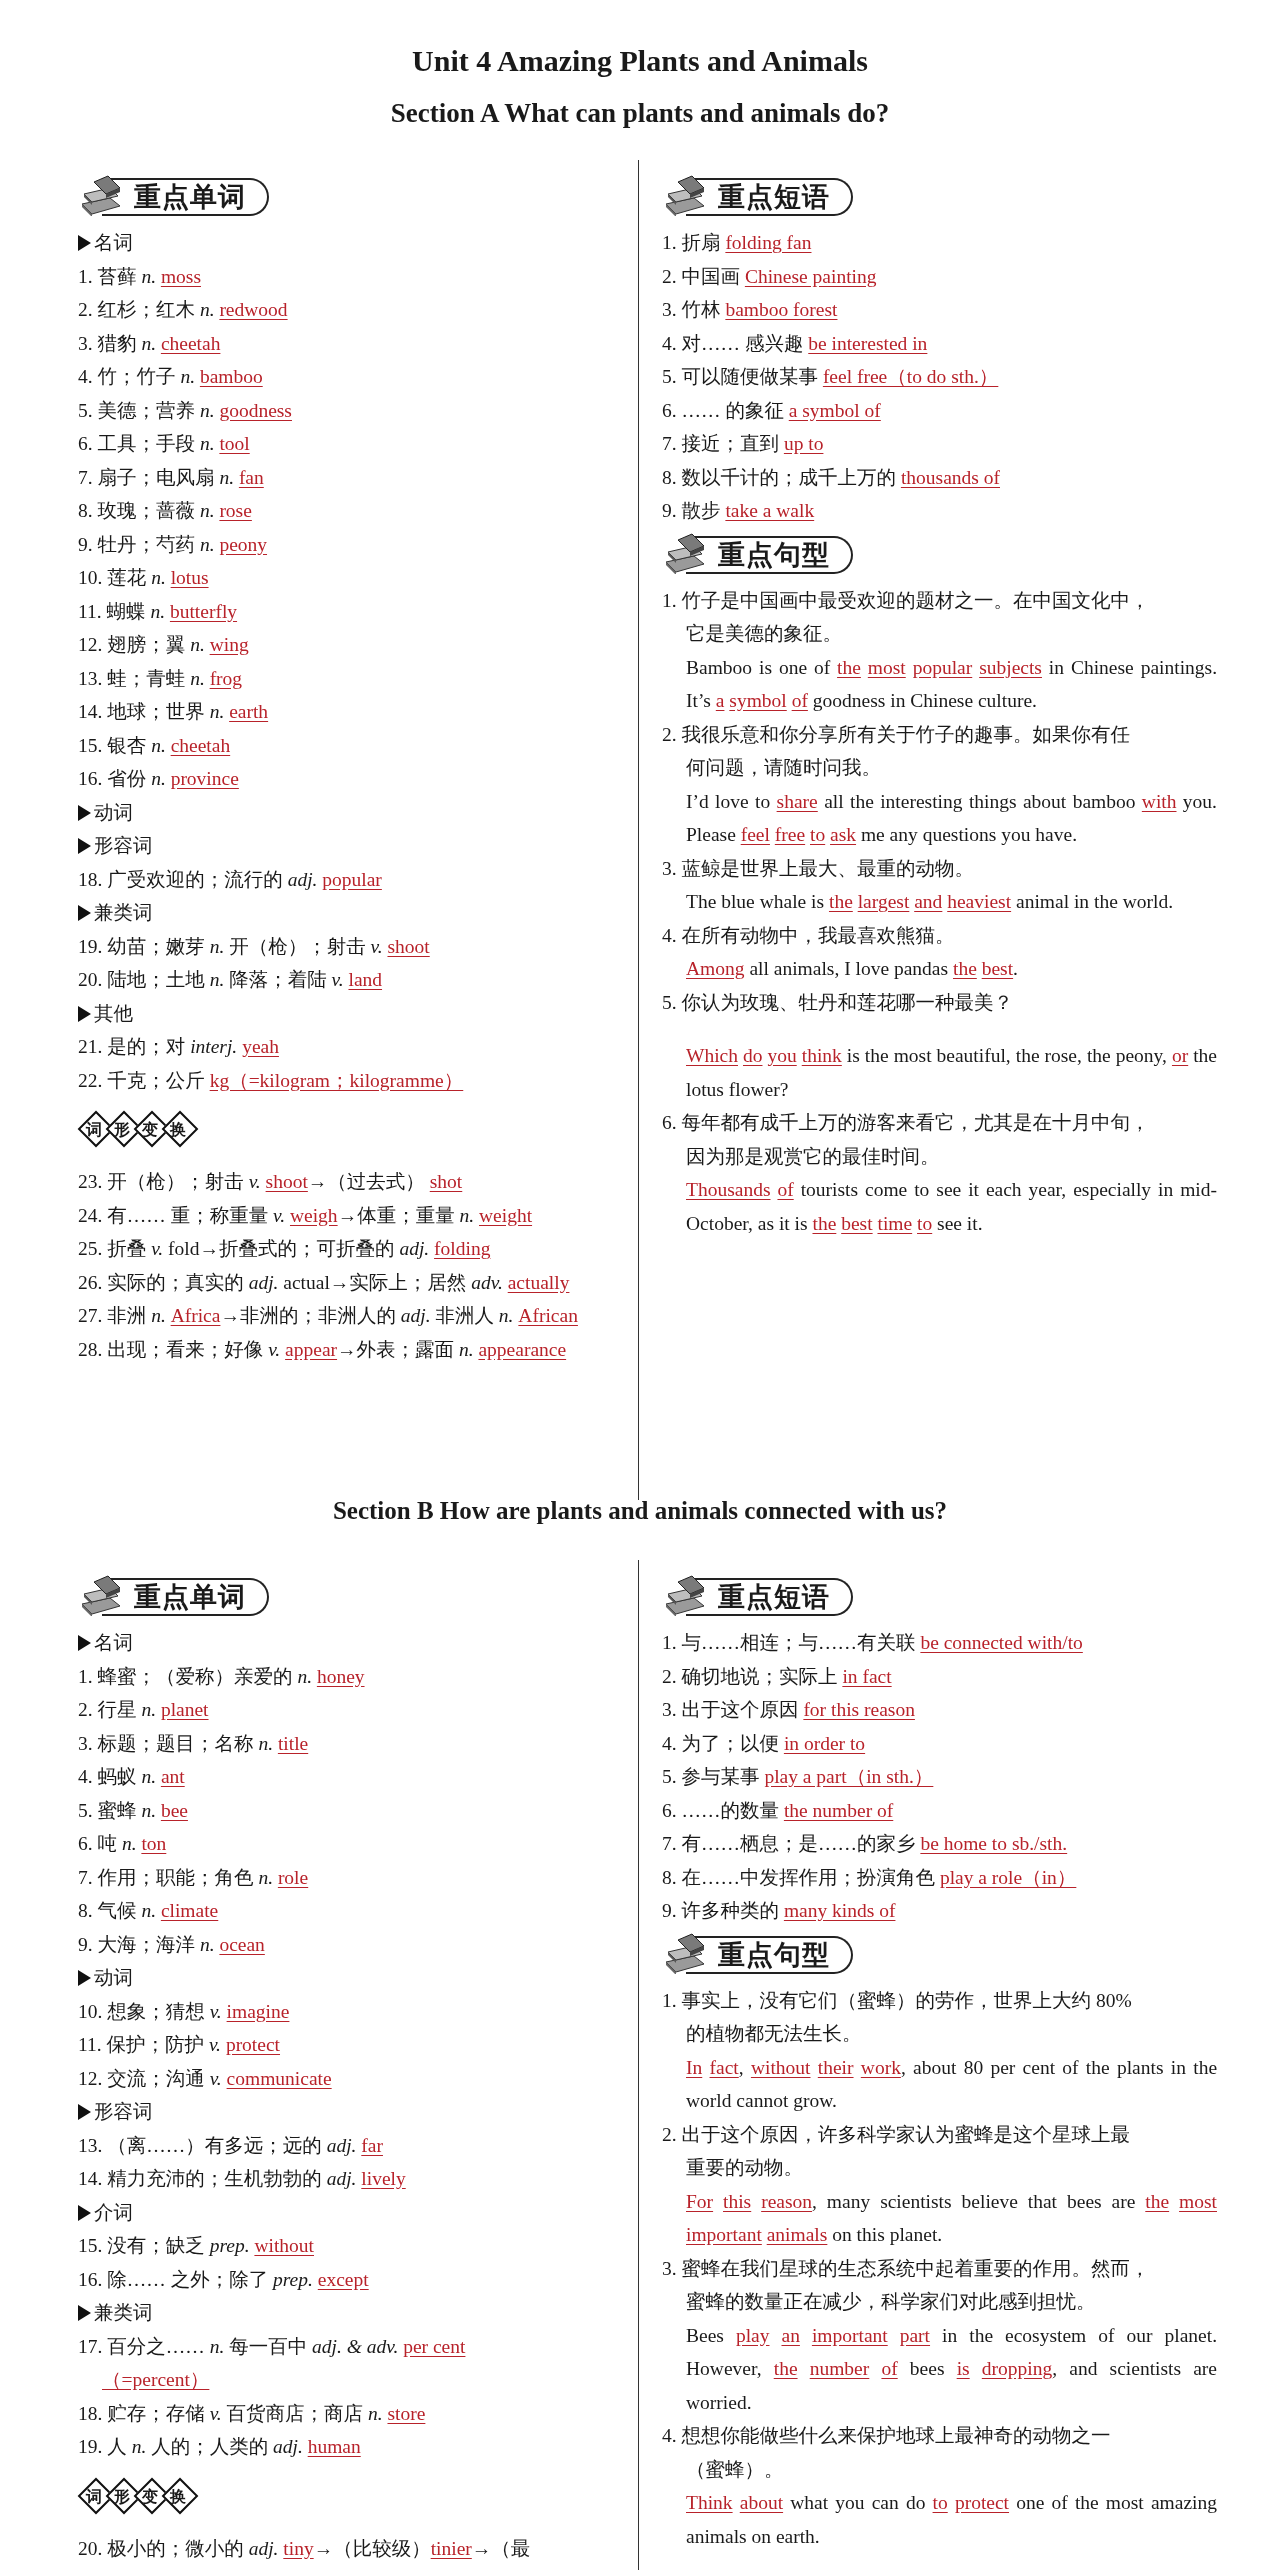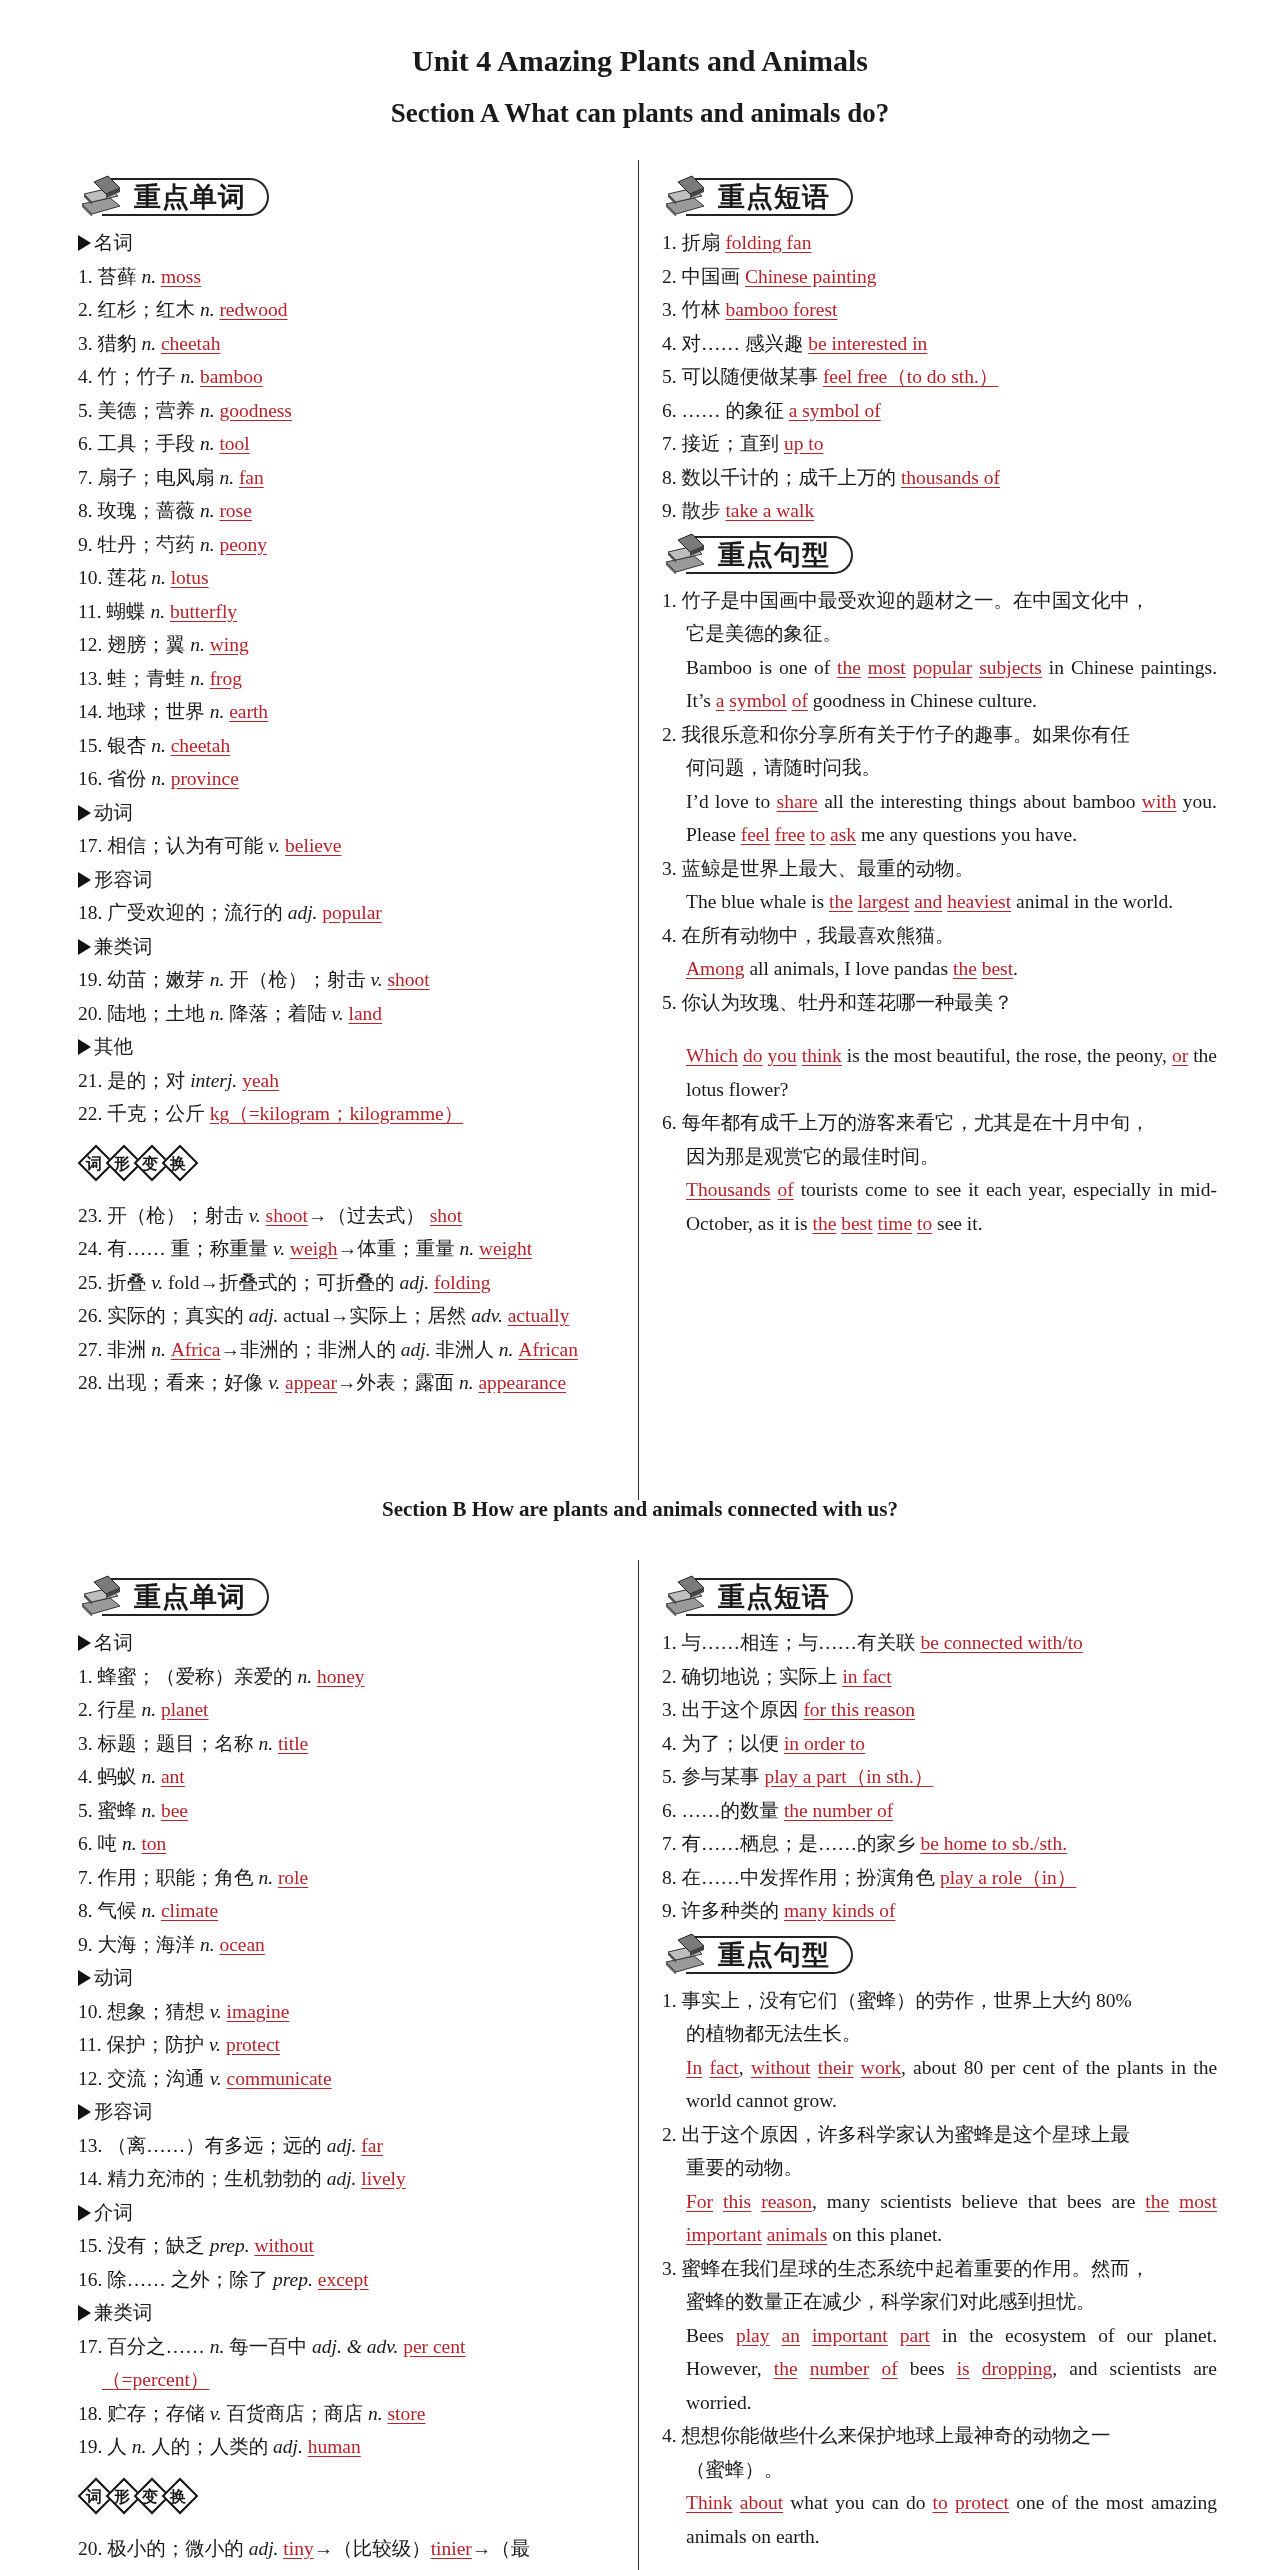--- a/index.html
+++ b/index.html
@@ -1,21 +1,21 @@
 <!DOCTYPE html>
 <html><head>
 <meta charset="utf-8">
 <style>
   html, body { margin:0; padding:0; background:#ffffff; }
   body { width:1280px; height:2570px; position:relative; overflow:hidden;
          font-family:"Liberation Serif","DejaVu Serif",serif; color:#1a1a1a; }
   .title { position:absolute; left:0; width:1280px; text-align:center; font-weight:bold; }
   .t1 { top:44px; font-size:30px; }
   .t2 { top:98px; font-size:27px; }
-  .t3 { top:1497px; font-size:21px; }
+  .t3 { top:1497px; font-size:25px; }
   .vline { position:absolute; left:638px; width:1px; background:#333; }
   .col { position:absolute; font-size:19.5px; line-height:33.5px; }
   .col.left { left:78px; width:545px; }
   .col.right { left:662px; width:555px; }
   .badge { position:relative; height:46px; margin:4px 0 8px 0; width:200px; }
   .badge .pill { position:absolute; left:24px; top:6px; height:34px; width:165px;
                  border:2px solid #222; border-left:none; border-radius:0 20px 20px 0; }
   .badge .books { position:absolute; left:2px; top:2px; width:48px; height:42px; }
   .badge .label { position:absolute; left:56px; top:8px; font-size:27px; font-weight:bold;
                   letter-spacing:1px; font-family:"DejaVu Serif","Liberation Serif",serif; }
@@ -71,21 +71,20 @@
     <div class="item"><span>8. </span><span>玫瑰；蔷薇 </span><span class="pos">n. </span><span class="ans">rose</span></div>
     <div class="item"><span>9. </span><span>牡丹；芍药 </span><span class="pos">n. </span><span class="ans">peony</span></div>
     <div class="item"><span>10. </span><span>莲花 </span><span class="pos">n. </span><span class="ans">lotus</span></div>
     <div class="item"><span>11. </span><span>蝴蝶 </span><span class="pos">n. </span><span class="ans">butterfly</span></div>
     <div class="item"><span>12. </span><span>翅膀；翼 </span><span class="pos">n. </span><span class="ans">wing</span></div>
     <div class="item"><span>13. </span><span>蛙；青蛙 </span><span class="pos">n. </span><span class="ans">frog</span></div>
     <div class="item"><span>14. </span><span>地球；世界 </span><span class="pos">n. </span><span class="ans">earth</span></div>
     <div class="item"><span>15. </span><span>银杏 </span><span class="pos">n. </span><span class="ans">cheetah</span></div>
     <div class="item"><span>16. </span><span>省份 </span><span class="pos">n. </span><span class="ans">province</span></div>
     <div class="cat"><span class="tri"></span><span>动词</span></div>
-    <div class="item"><span>17. </span><span>相信；认为有可能 </span><span class="pos">v. </span><span class="ans">believe</span></div>
     <div class="cat"><span class="tri"></span><span>形容词</span></div>
     <div class="item"><span>18. </span><span>广受欢迎的；流行的 </span><span class="pos">adj. </span><span class="ans">popular</span></div>
     <div class="cat"><span class="tri"></span><span>兼类词</span></div>
     <div class="item"><span>19. </span><span>幼苗；嫩芽 </span><span class="pos">n. </span><span>开（枪）；射击 </span><span class="pos">v. </span><span class="ans">shoot</span></div>
     <div class="item"><span>20. </span><span>陆地；土地 </span><span class="pos">n. </span><span>降落；着陆 </span><span class="pos">v. </span><span class="ans">land</span></div>
     <div class="cat"><span class="tri"></span><span>其他</span></div>
     <div class="item"><span>21. </span><span>是的；对 </span><span class="pos">interj. </span><span class="ans">yeah</span></div>
     <div class="item"><span>22. </span><span>千克；公斤 </span><span class="ans">kg（=kilogram；kilogramme）</span></div>
     <div class="diamonds">
       <span class="diamond">

